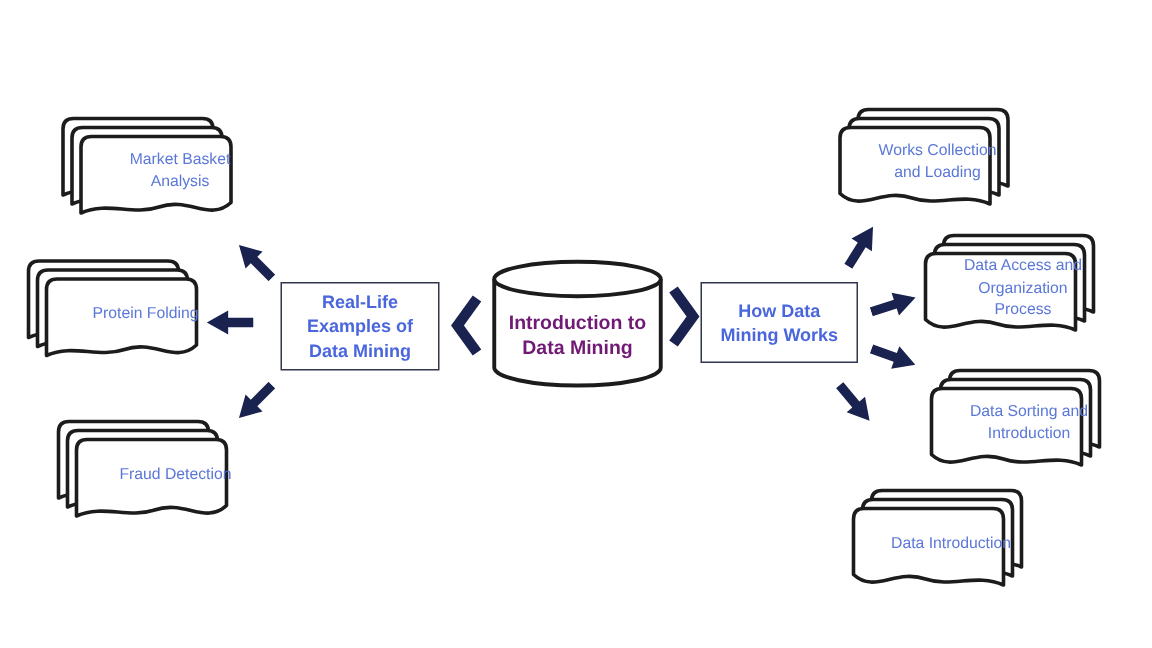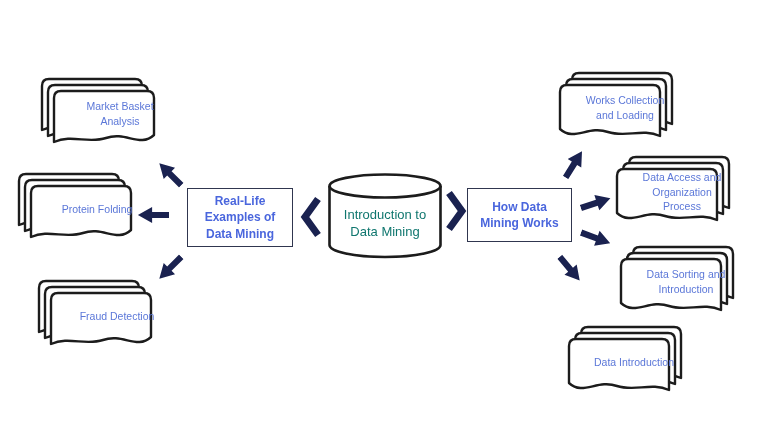--- a/index.html
+++ b/index.html
@@ -24,21 +24,21 @@
     display:flex;align-items:center;justify-content:center;text-align:center;
     color:#4a66dd;font-weight:700;font-size:12px;line-height:1.35;padding:18px 4px;box-sizing:border-box;
   }
   
   #cylinder{position:absolute;left:327px;top:172px;width:116px;height:88px;}
   #cylinder svg{position:absolute;left:0;top:0;}
   .cyl{fill:#ffffff;stroke:#1c1c1c;stroke-width:2.6;}
   #center-title{
     position:absolute;left:4px;top:26px;width:108px;height:52px;
     display:flex;align-items:center;justify-content:center;text-align:center;
-    color:#0f766e;font-weight:400;font-size:13px;line-height:1.3;
+    color:#701a75;font-weight:700;font-size:13px;line-height:1.3;
   }
   
   .arrow{position:absolute;width:32px;height:18px;}
   .arrow svg{display:block;}
   .arrow polygon{fill:#1a2250;}
   .chevron{position:absolute;width:24px;height:46px;}
   .chevron path{stroke:#1a2250;stroke-width:7;fill:none;stroke-linejoin:miter;}
 </style>
 </head>
 <body>

